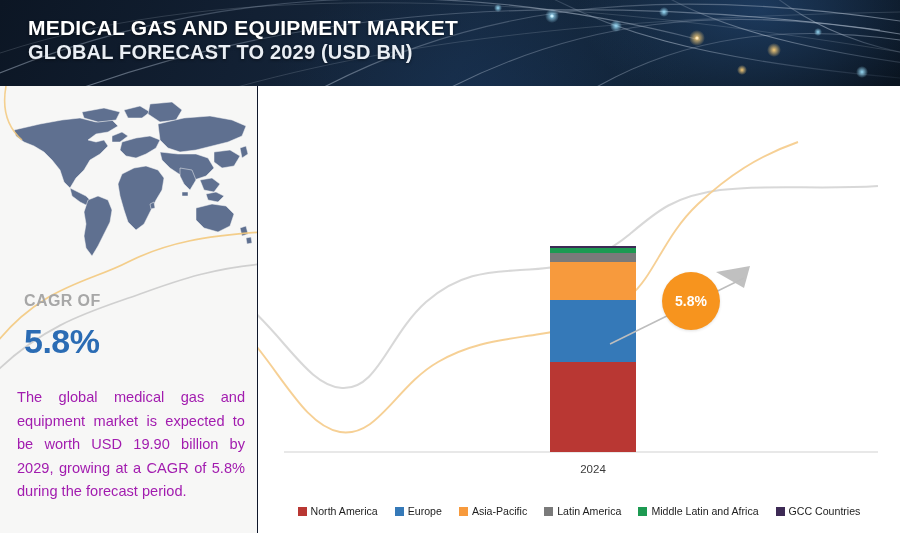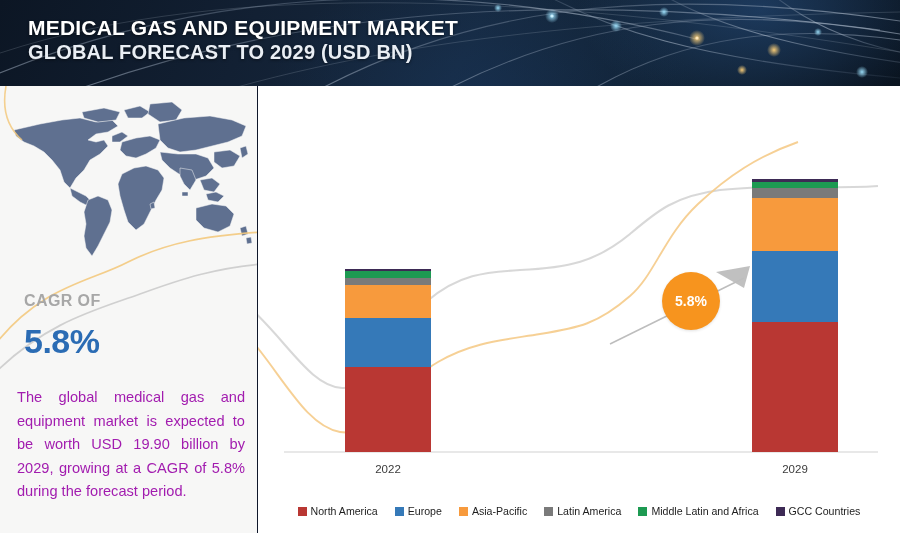--- a/index.html
+++ b/index.html
@@ -222,46 +222,34 @@
   <div id="chart-panel">
 
     <svg id="flow-curves" viewBox="0 0 642 447">
       <path d="M -10 220 C 30 256 52 300 84 302 C 120 304 130 250 168 216 C 200 188 228 186 262 184 C 310 182 338 176 372 148 C 398 126 416 110 462 104 C 512 98 560 104 620 100" fill="none" stroke="#d6d6d6" stroke-width="2.1" opacity="0.95"></path>
       <path d="M -10 250 C 26 292 48 340 82 346 C 120 352 138 300 180 276 C 214 256 246 254 282 248 C 320 242 340 238 372 210 C 396 190 406 150 440 118 C 470 90 500 70 540 56" fill="none" stroke="#f6ce8f" stroke-width="1.9" opacity="0.95"></path>
     </svg>
 
     <div id="plot">
       <div id="axis-line"></div>
 
-      <div class="bar-group" style="left:87px; width:86px; height:447px;">
-        <div class="bar-label" style="top:241px;">17.65</div>
-        <div class="bar-stack" style="height:183px;">
+
+      <div class="bar-group" style="left:292px; width:86px; height:447px;">
+        <div class="bar-label" style="top:218px;">19.90</div>
+        <div class="bar-stack" style="height:206px;">
           <div class="seg" style="height:2px;  background:#3d2a55;"></div>
-          <div class="seg" style="height:7px;  background:#1d9a52;"></div>
-          <div class="seg" style="height:7px;  background:#7a7a7a;"></div>
-          <div class="seg" style="height:33px; background:#f79a3d;"></div>
-          <div class="seg" style="height:49px; background:#3579b8;"></div>
-          <div class="seg" style="height:85px; background:#b93733;"></div>
+          <div class="seg" style="height:5px;  background:#1d9a52;"></div>
+          <div class="seg" style="height:9px;  background:#7a7a7a;"></div>
+          <div class="seg" style="height:38px; background:#f79a3d;"></div>
+          <div class="seg" style="height:62px; background:#3579b8;"></div>
+          <div class="seg" style="height:90px; background:#b93733;"></div>
         </div>
-        <div class="x-label" style="left:-12px;">2022</div>
-      </div>
-
-
-      <div class="bar-group" style="left:494px; width:86px; height:447px;">
-        <div class="bar-label" style="top:149px;">26.44</div>
-        <div class="bar-stack" style="height:273px;">
-          <div class="seg" style="height:3px;  background:#3d2a55;"></div>
-          <div class="seg" style="height:6px;  background:#1d9a52;"></div>
-          <div class="seg" style="height:10px; background:#7a7a7a;"></div>
-          <div class="seg" style="height:53px; background:#f79a3d;"></div>
-          <div class="seg" style="height:71px; background:#3579b8;"></div>
-          <div class="seg" style="height:130px; background:#b93733;"></div>
-        </div>
-        <div class="x-label" style="left:-12px;">2029</div>
-      </div>
+        <div class="x-label" style="left:-12px;">2024</div>
+      </div>
+
 
       <svg id="cagr-arrow" viewBox="0 0 642 447">
         <path d="M 352 258 L 486 192" fill="none" stroke="#bdbdbd" stroke-width="1.5"></path>
         <path d="M 458 186 L 492 180 L 486 202 Z" fill="#bdbdbd" opacity="0.95"></path>
       </svg>
       <div id="cagr-bubble">5.8%</div>
     </div>
 
     <div id="legend">
       <div class="legend-item">

